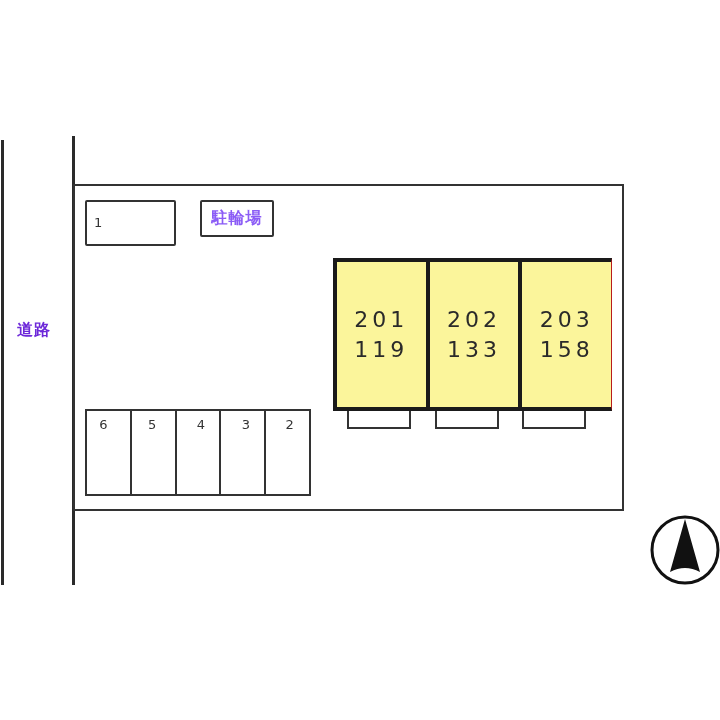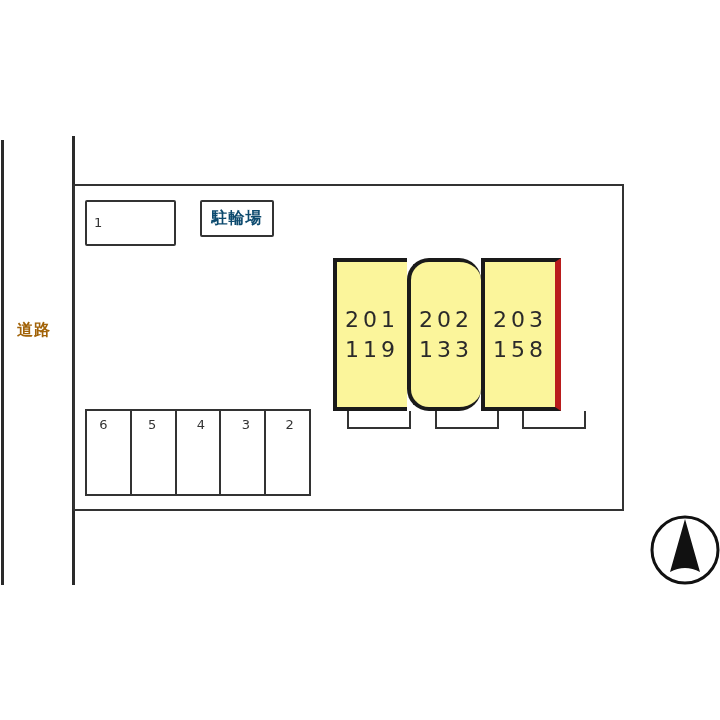--- a/index.html
+++ b/index.html
@@ -5,25 +5,25 @@
   html, body { margin:0; padding:0; background:#ffffff; }
   body { width:720px; height:720px; position:relative; overflow:hidden; font-family:"DejaVu Sans", sans-serif; color:#222; }
   .abs { position:absolute; box-sizing:border-box; }
   .vline { position:absolute; background:#2a2a2a; }
   .lot { border:2px solid #333; background:#fff; }
   .box { border:2px solid #333; border-radius:2px; background:#fff; }
   .slot { border:2px solid #333; border-right:none; background:#fff; }
   .slot:last-child { border-right:2px solid #333; }
   .slot-label { position:absolute; top:6px; left:0; right:0; text-align:center; font-size:13px; color:#333; }
   .unit { background:#fbf59b; border:4px solid #1a1a1a; border-right:none; display:flex; flex-direction:column; align-items:center; justify-content:center; }
-  .unit:last-child { border-right:6px solid #b91c1c; }
+  .unit:last-child { border-right:1px solid #b91c1c; }
   .unit span { font-size:22px; letter-spacing:4px; line-height:30px; color:#2a2a2a; font-family:"DejaVu Sans", sans-serif; }
   .porch { border:2px solid #333; border-top:none; background:#fff; }
-  .road-label { font-size:16px; color:#a16207; font-weight:bold; letter-spacing:1px; }
-  .bike-label { font-size:16px; font-weight:bold; color:#0c4a6e; display:flex; align-items:center; justify-content:center; letter-spacing:1px; }
+  .road-label { font-size:16px; color:#6d28d9; font-weight:bold; letter-spacing:1px; }
+  .bike-label { font-size:16px; font-weight:bold; color:#8b5cf6; display:flex; align-items:center; justify-content:center; letter-spacing:1px; }
 </style>
 </head>
 <body>
 
 <div class="vline" style="left:1px; top:140px; width:3px; height:445px;"></div>
 <div class="vline" style="left:72px; top:136px; width:3px; height:449px;"></div>
 
 <div class="abs road-label" style="left:17px; top:320px;">道路</div>
 
 <div class="abs lot" style="left:73px; top:184px; width:551px; height:327px;"></div>
@@ -47,26 +47,26 @@
       <span class="slot-label" style="left:6px;">4</span>
     </div>
   <div class="slot" style="position:relative; flex:1;">
       <span class="slot-label" style="left:6px;">3</span>
     </div>
   <div class="slot" style="position:relative; flex:1;">
       <span class="slot-label" style="left:4px;">2</span>
     </div>
 </div>
 
-<div class="abs" style="left:333px; top:258px; width:228px; height:153px; display:flex;">
+<div class="abs" style="left:333px; top:258px; width:279px; height:153px; display:flex;">
   <div class="unit" style="flex:1;">
     <span>201</span>
     <span>119</span>
   </div>
-  <div class="unit" style="flex:1;border-radius:22px;">
+  <div class="unit" style="flex:1;">
     <span>202</span>
     <span>133</span>
   </div>
   <div class="unit" style="flex:1;">
     <span>203</span>
     <span>158</span>
   </div>
 </div>
 
 <div class="abs porch" style="left:347px; top:411px; width:64px; height:18px;"></div>

